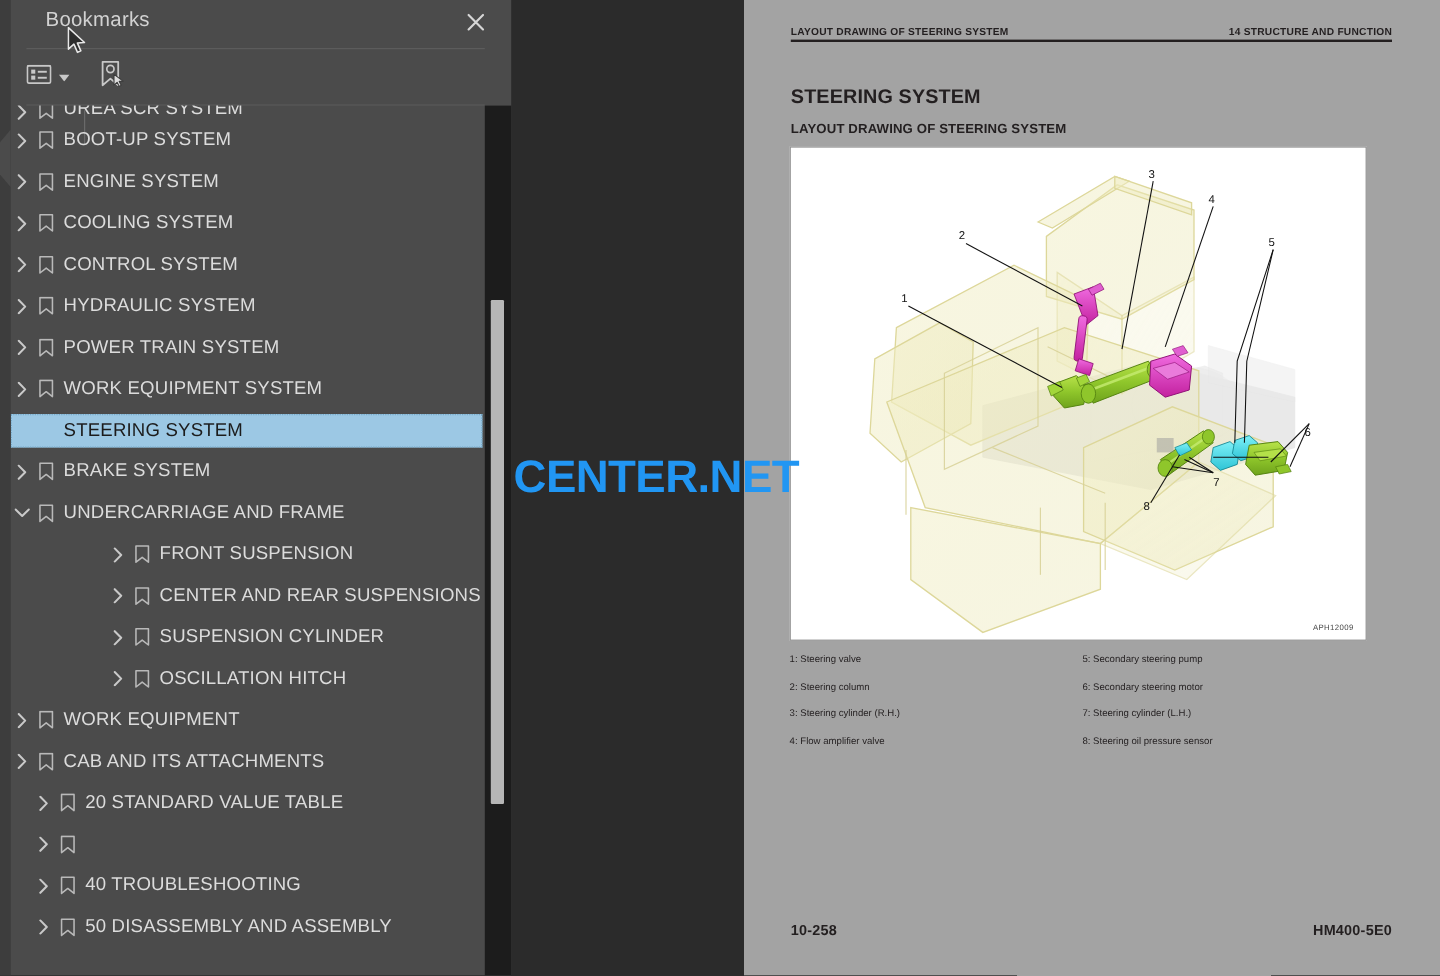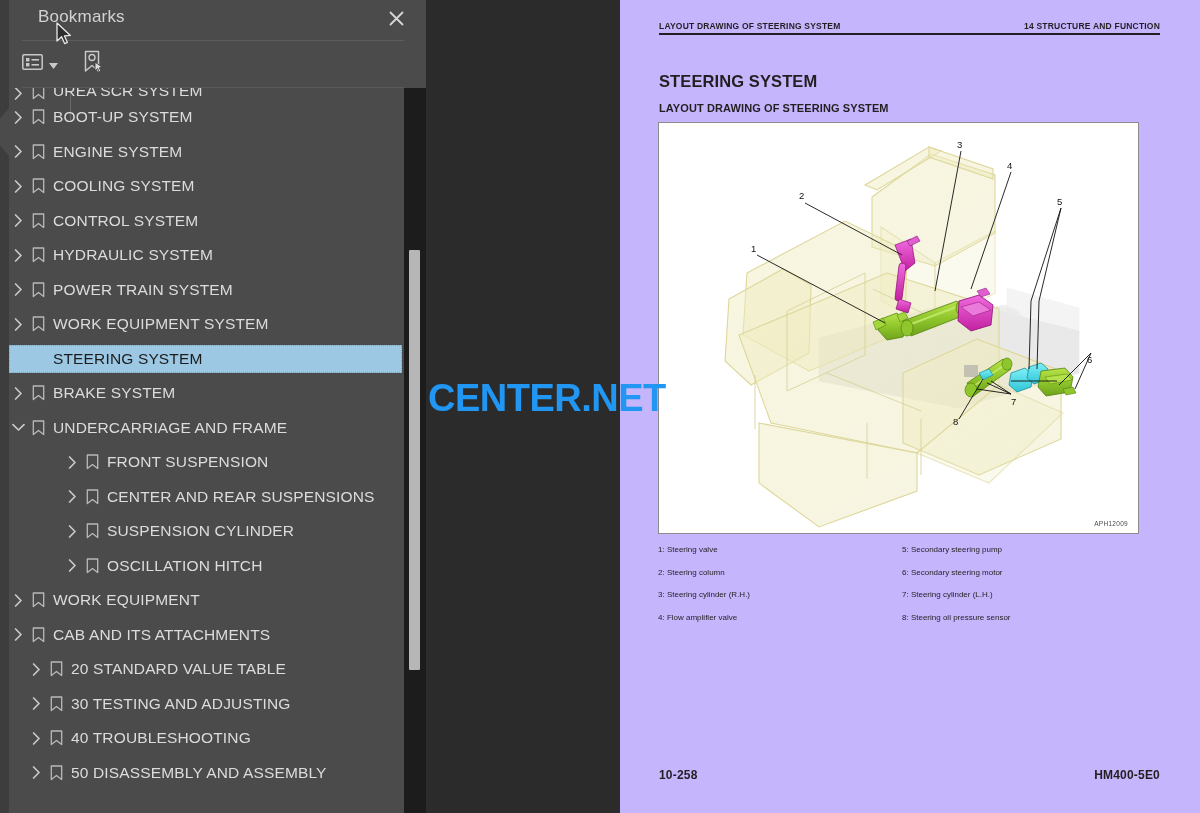--- a/index.html
+++ b/index.html
@@ -93,39 +93,39 @@
   }
   .node.selected .node-hit {
     position: absolute; left: 0; right: 24px; top: 3px; bottom: 3px;
     background: #9cc8e4; border: 1px dotted #76a9c9;
   }
   .node.selected .node-label { color: #1c1c1c; position: relative; }
   .node.clipped { height: 24px; align-items: flex-end; overflow: hidden; }
 
   .depth-0 { padding-left: 18px; }
   .depth-1 { }
-  .depth-2 { padding-left: 54px; }
+  .depth-2 { padding-left: 54px; margin-left: 26px; }
 
   
   .sb-track {
     position: absolute; left: 404px; top: 88px; width: 22px; height: 725px;
     background: #1c1c1c;
   }
   .sb-thumb {
     position: absolute; left: 409px; top: 250px; width: 11px; height: 420px;
     background: #b6b6b6; border-radius: 1px;
   }
 
   
   .cursor { position: absolute; left: 56px; top: 22px; pointer-events: none; }
 
   
   .page {
     position: absolute; left: 620px; top: 0; width: 580px; height: 813px;
-    background: #c4b5fd;
+    background: #a3a3a3;
   }
   .pg-head {
     position: absolute; left: 39px; top: 21px; right: 40px;
     display: flex; justify-content: space-between; align-items: baseline;
   }
   .pg-head span {
     font-size: 8.5px; font-weight: bold; color: #231f20; letter-spacing: .2px;
   }
   .pg-head-rule {
     position: absolute; left: 39px; top: 33px; right: 40px;
@@ -638,21 +638,20 @@
             <span class="twisty">
               <svg width="9" height="13" viewBox="0 0 9 13">
                 <path d="M1.6 1 L7 6.5 L1.6 12" fill="none" stroke="#c9c9c9" stroke-width="1.7" stroke-linecap="round" stroke-linejoin="round"></path>
               </svg>
             </span>
             <span class="bm-icon">
               <svg width="13" height="16" viewBox="0 0 13 16">
                 <path d="M1.3 1 L11.7 1 L11.7 14.5 L6.5 10.4 L1.3 14.5 Z" fill="none" stroke="#b9b9b9" stroke-width="1.3" stroke-linejoin="round"></path>
               </svg>
             </span>
-            <span class="node-label">30 TESTING AND ADJUSTING</span>
           </div>
           <div class="node depth-0">
             <span class="twisty">
               <svg width="9" height="13" viewBox="0 0 9 13">
                 <path d="M1.6 1 L7 6.5 L1.6 12" fill="none" stroke="#c9c9c9" stroke-width="1.7" stroke-linecap="round" stroke-linejoin="round"></path>
               </svg>
             </span>
             <span class="bm-icon">
               <svg width="13" height="16" viewBox="0 0 13 16">
                 <path d="M1.3 1 L11.7 1 L11.7 14.5 L6.5 10.4 L1.3 14.5 Z" fill="none" stroke="#b9b9b9" stroke-width="1.3" stroke-linejoin="round"></path>

